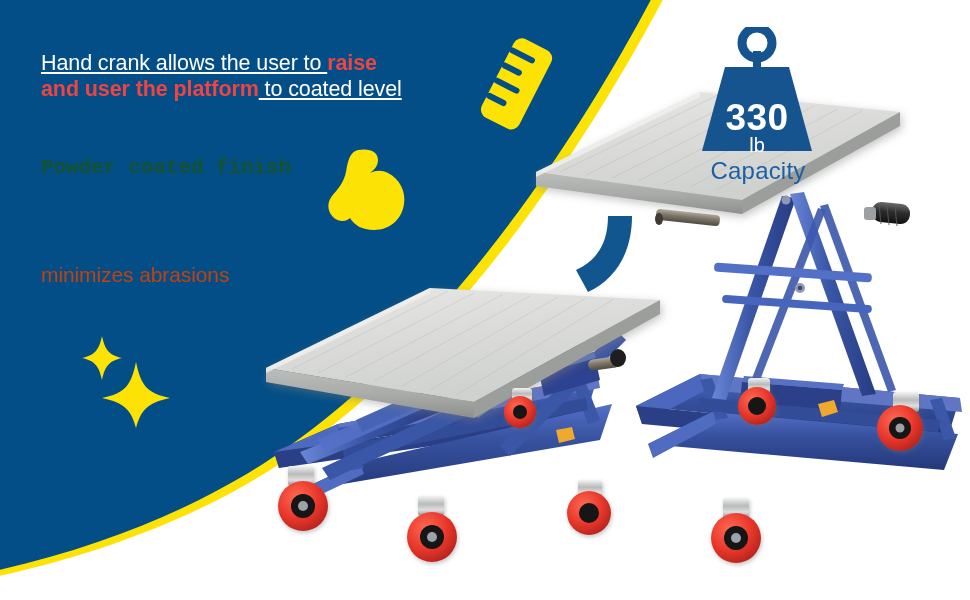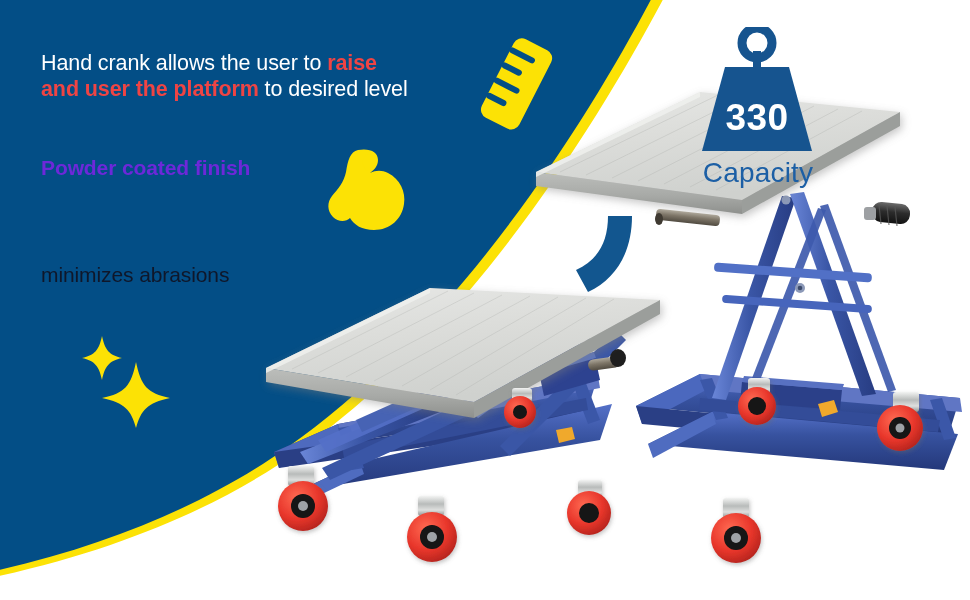--- a/index.html
+++ b/index.html
@@ -22,33 +22,33 @@
 
   
   .feature {
     position: absolute;
     color: #ffffff;
     line-height: 1.22;
     letter-spacing: -0.1px;
   }
   .feature .ln { display: block; white-space: nowrap; }
   .em { color: #ef4444; font-weight: bold; }
-  .wt { color: #ffffff; font-weight: normal; }
+  .wt { color: #ffffff; font-weight: normal; text-decoration: underline; }
 
   #feat-crank { left: 41px; top: 50px; font-size: 21.5px; }
   #feat-crank .ln1 { font-weight: normal; }
   #feat-crank .ln2 { font-weight: normal; }
 
   #feat-powder { left: 41px; top: 155px; font-size: 21px; }
-  #feat-powder .ln1 { font-weight: bold; color: #6d28d9; }
+  #feat-powder .ln1 { font-weight: bold; color: #14532d; font-family: Liberation Mono, monospace; }
   #feat-powder .ln2 { font-weight: normal; color: #ffffff; }
 
   #feat-smooth { left: 41px; top: 262px; font-size: 21px; }
   #feat-smooth .ln1 { font-weight: bold; color: #FCE205; }
-  #feat-smooth .ln2 { font-weight: normal; color: #0f172a; }
+  #feat-smooth .ln2 { font-weight: normal; color: #c2410c; }
 
   
   .icon { position: absolute; }
   #icon-ruler  { left: 462px; top: 28px;  width: 110px; height: 110px; }
   #icon-muscle { left: 318px; top: 140px; width: 100px; height: 100px; }
   #icon-sparkle{ left: 72px;  top: 330px; width: 110px; height: 100px; }
   #icon-arrow  { left: 572px; top: 212px; width: 90px;  height: 92px;  }
 
   
   #capacity-badge {
@@ -61,21 +61,21 @@
     position: absolute; left: 0; right: 0; top: 70px;
     font-size: 37px; font-weight: bold; color: #ffffff;
     letter-spacing: 0.5px;
   }
   #capacity-badge .cap-unit {
     position: absolute; left: 0; right: 0; top: 107px;
     font-size: 20px; font-weight: normal; color: #ffffff;
   }
   #capacity-badge .cap-word {
     position: absolute; left: -12px; right: -14px; top: 130px;
-    font-size: 28px; font-weight: normal; color: #1C5FA5;
+    font-size: 24px; font-weight: normal; color: #1C5FA5;
     letter-spacing: 0.2px;
   }
 
   
   #product-photo { position: absolute; left: 0; top: 0; width: 970px; height: 600px; }
 </style>
 </head>
 <body>
 
 <div id="stage">
@@ -301,21 +301,21 @@
         <path d="M556,430 l16,-3 3,12 -16,4 z" fill="#F0A92C"></path>
       </g>
     </g>
   </svg>
 
   <div class="feature" id="feat-crank">
     <span class="ln ln1">
       <span class="wt">Hand crank allows the user to </span><span class="em">raise</span>
     </span>
     <span class="ln ln2">
-      <span class="em">and user the platform</span><span class="wt"> to desired level</span>
+      <span class="em">and user the platform</span><span class="wt"> to coated level</span>
     </span>
   </div>
 
   <div class="feature" id="feat-powder">
     <span class="ln ln1">Powder coated finish</span>
   </div>
 
   <div class="feature" id="feat-smooth">
     <span class="ln ln2">minimizes abrasions</span>
   </div>
@@ -350,16 +350,17 @@
     <path d="M36,4 L60,4 C60,38 46,66 16,80 L4,58 C26,48 36,30 36,4 Z" fill="#12568F"></path>
   </svg>
 
   <div id="capacity-badge">
     <svg viewBox="0 0 170 130" width="170" height="130" style="position:absolute;left:0;top:0;">
       <circle cx="85" cy="16" r="15" fill="none" stroke="#16548F" stroke-width="9"></circle>
       <rect x="81" y="24" width="8" height="22" fill="#16548F"></rect>
       <path d="M53,40 L117,40 L140,124 L30,124 Z" fill="#16548F"></path>
     </svg>
     <div class="cap-num">330</div>
+    <div class="cap-unit">lb</div>
     <div class="cap-word">Capacity</div>
   </div>
 
 </div>
 
 </body></html>

